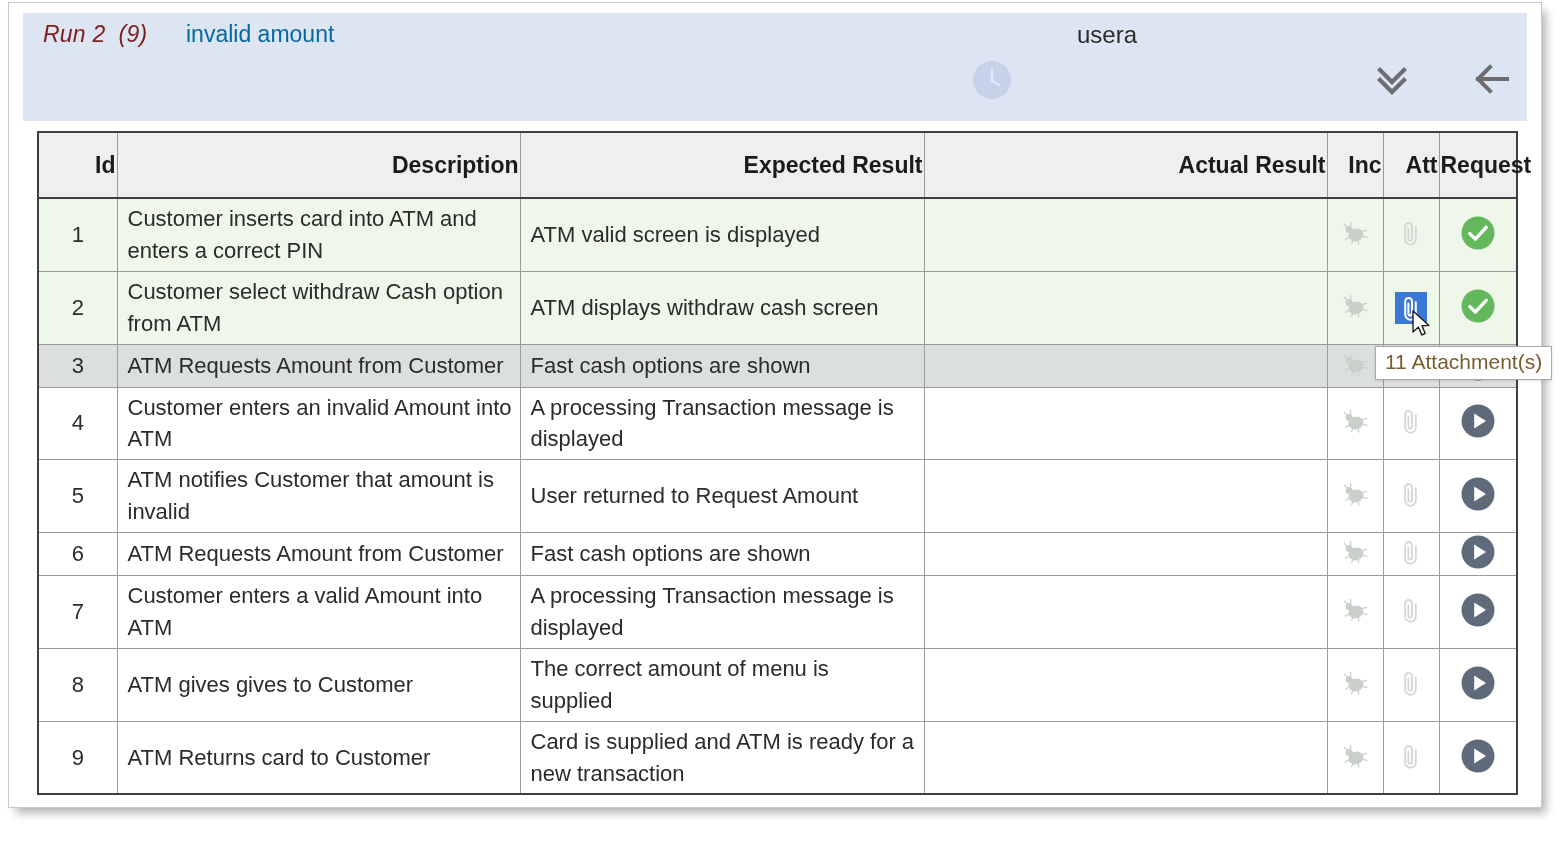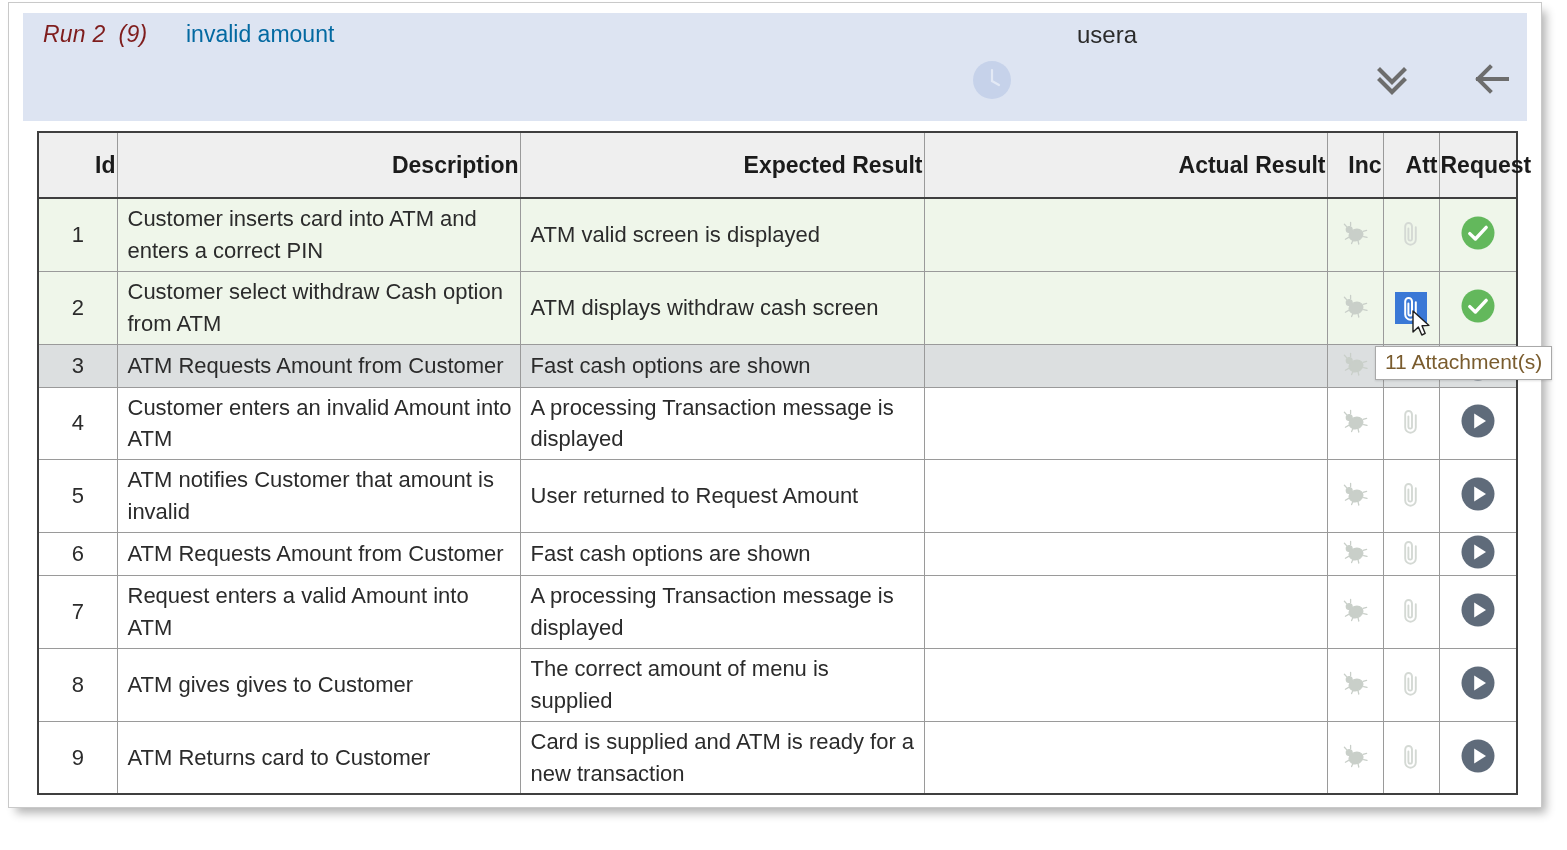--- a/index.html
+++ b/index.html
@@ -440,21 +440,21 @@
                 <span class="icon-cell-inner">
                   <span><svg width="38" height="38" viewBox="0 0 38 38">
                       <circle cx="19" cy="19" r="16.5" fill="#5f6b7a"></circle>
                       <path d="M15.2 11.6 L27 19 L15.2 26.4 Z" fill="#ffffff"></path>
                     </svg></span>
                 </span>
               </td>
             </tr>
             <tr class="row-plain">
               <td class="c-id">7</td>
-              <td class="c-desc">Request enters  a valid Amount into ATM</td>
+              <td class="c-desc">Customer enters  a valid Amount into ATM</td>
               <td class="c-exp">A processing Transaction message is displayed</td>
               <td class="c-act"></td>
               <td class="c-icon">
                 <span class="icon-cell-inner">
                   <span><svg width="30" height="30" viewBox="0 0 30 30">
                       <g fill="#c9cfc9" stroke="#c9cfc9" stroke-width="1.3" stroke-linecap="round">
                         <ellipse cx="16" cy="17" rx="7" ry="5.6" transform="rotate(-18 16 17)"></ellipse>
                         <circle cx="9.2" cy="11.6" r="2.9"></circle>
                         <path d="M6.6 8.6 L4.4 6.2 M10.6 7.6 L10.6 4.4"></path>
                         <path d="M23 13.4 L26.6 12.4 M23.6 18.6 L27 19.4 M8.6 19.4 L5.4 21.2"></path>

